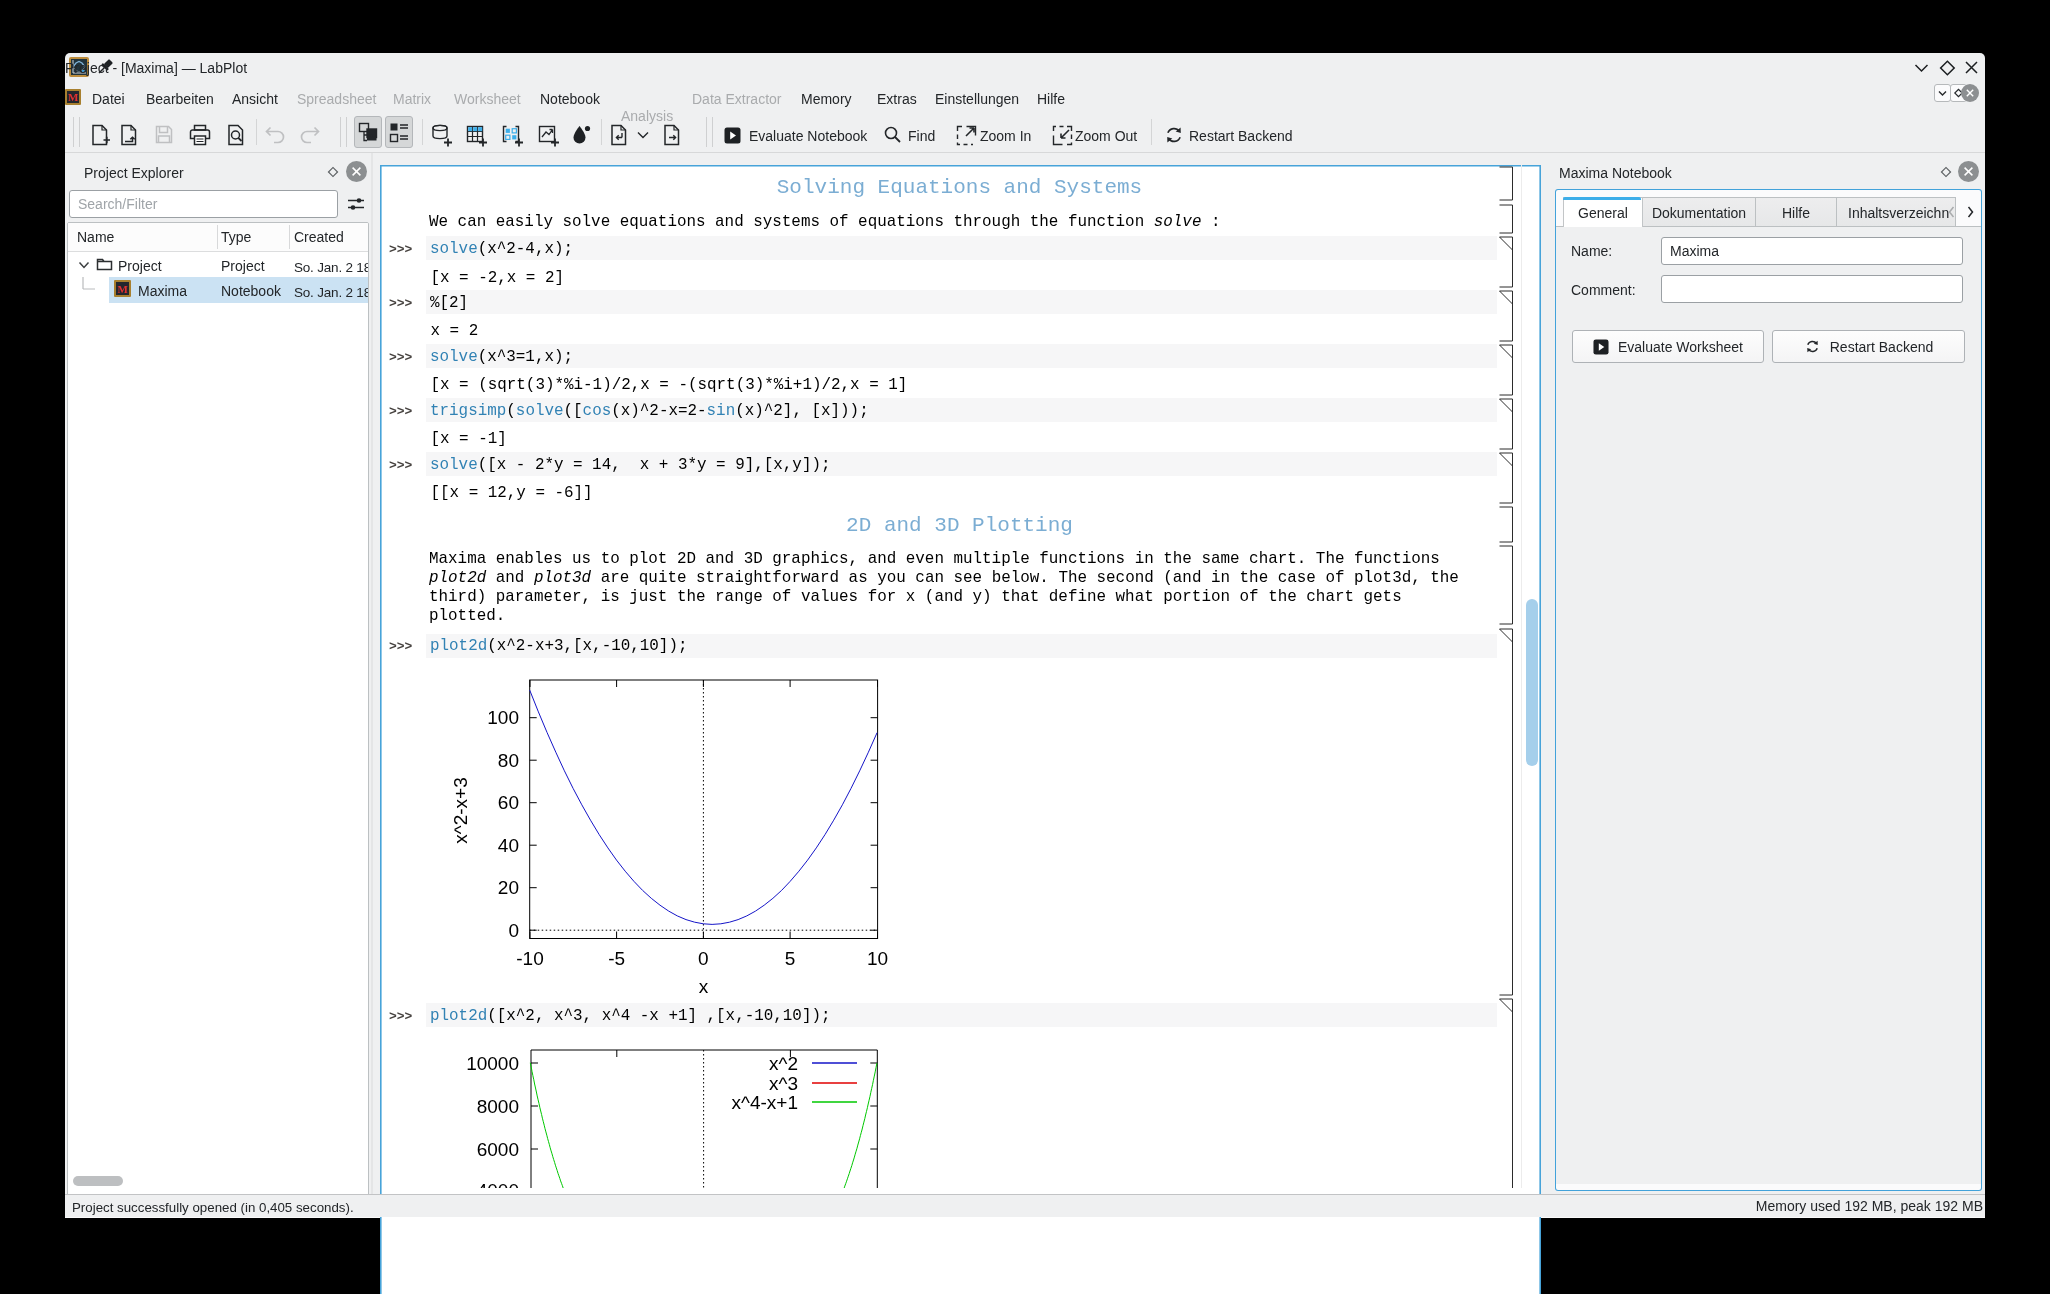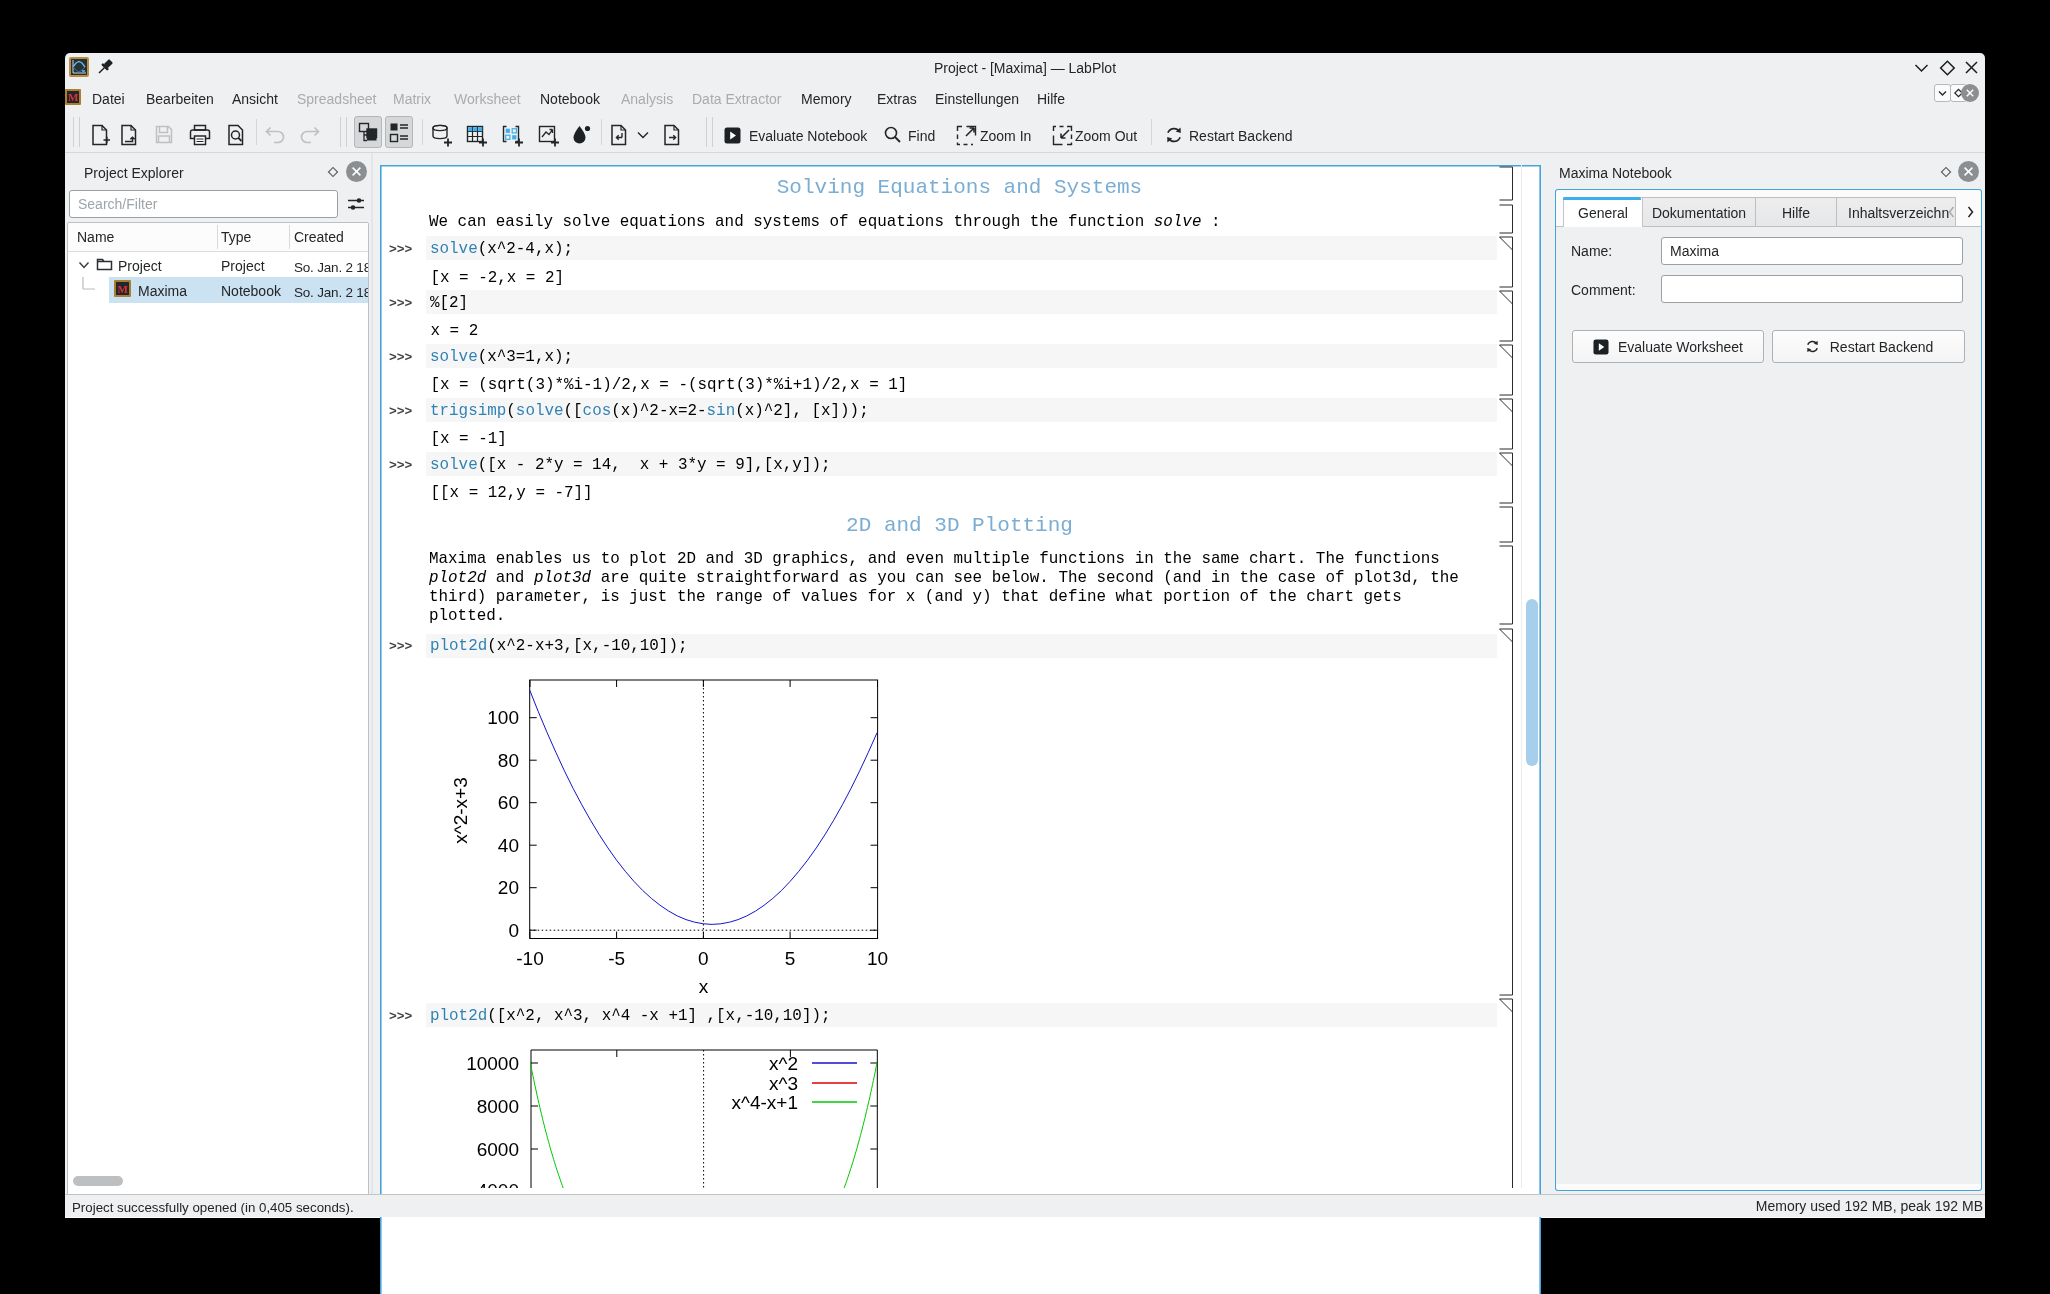--- a/index.html
+++ b/index.html
@@ -40,38 +40,38 @@
       <rect x="11" y="11" width="3" height="2" fill="#3f9cd6"></rect>
     </svg>
   </div>
   <svg class="abs" style="left:30px;top:4px;" width="20" height="22" viewBox="0 0 20 22">
     <g transform="rotate(45 10 10)">
       <rect x="7.2" y="1.5" width="5.6" height="7.5" rx="1" fill="#1e2124"></rect>
       <rect x="5.6" y="8.6" width="8.8" height="2.6" rx="1.2" fill="#1e2124"></rect>
       <rect x="9.3" y="11" width="1.5" height="7.5" fill="#1e2124"></rect>
     </g>
   </svg>
-  <div class="abs t14" style="left:0;top:8px;width:1920px;text-align:center;">Project - [Maxima] — LabPlot</div>
+  <div class="abs t14" style="left:0;top:8px;width:1920px;text-align:left;">Project - [Maxima] — LabPlot</div>
   <svg class="abs" style="left:1849px;top:6px;" width="70" height="18" viewBox="0 0 70 18">
     <path d="M1.5 6 L7.5 12 L13.5 6" stroke="#1b1e20" stroke-width="1.5" fill="none"></path>
     <rect x="28.6" y="4.2" width="9.6" height="9.6" transform="rotate(45 33.4 9)" stroke="#1b1e20" stroke-width="1.5" fill="none"></rect>
     <path d="M52 3 L63 14 M63 3 L52 14" stroke="#1b1e20" stroke-width="1.5" fill="none"></path>
   </svg>
 
   <div class="abs" style="left:0;top:36px;width:16px;height:16px;background:#23262e;border:2px solid #a8802f;border-radius:1px;box-sizing:border-box;">
     <div class="abs" style="left:1px;top:0px;font-size:11px;font-weight:bold;color:#e03131;font-family:'Liberation Serif',serif;">M</div>
   </div>
   <div class="abs t14" style="left:27px;top:39px;">Datei</div>
   <div class="abs t14" style="left:81px;top:39px;">Bearbeiten</div>
   <div class="abs t14" style="left:167px;top:39px;">Ansicht</div>
   <div class="abs t14 dis" style="left:232px;top:39px;">Spreadsheet</div>
   <div class="abs t14 dis" style="left:328px;top:39px;">Matrix</div>
   <div class="abs t14 dis" style="left:389px;top:39px;">Worksheet</div>
   <div class="abs t14" style="left:475px;top:39px;">Notebook</div>
-  <div class="abs t14 dis" style="left:556px;top:39px;">Analysis</div>
+  <div class="abs t14 dis" style="left:556px;top:56px;">Analysis</div>
   <div class="abs t14 dis" style="left:627px;top:39px;">Data Extractor</div>
   <div class="abs t14" style="left:736px;top:39px;">Memory</div>
   <div class="abs t14" style="left:812px;top:39px;">Extras</div>
   <div class="abs t14" style="left:870px;top:39px;">Einstellungen</div>
   <div class="abs t14" style="left:972px;top:39px;">Hilfe</div>
   <div class="abs" style="left:1869px;top:31px;width:15px;height:16px;border:1px solid #b6b9bb;border-radius:3px;background:#fbfbfc;">
     <svg width="15" height="16" viewBox="0 0 15 16">
         <path d="M4 6.5 L7.5 10 L11 6.5" stroke="#26292c" stroke-width="1.4" fill="none"></path>
       </svg>
   </div>
@@ -285,21 +285,21 @@
     <div class="prompt" style="top:185px;">&gt;&gt;&gt;</div>
     <div class="code" style="top:183px;"><span class="kw">solve</span>(x^3=1,x);</div>
     <div class="res" style="top:211px;">[x = (sqrt(3)*%i-1)/2,x = -(sqrt(3)*%i+1)/2,x = 1]</div>
     <div class="cellbg" style="top:233px;height:24px;left:46px;"></div>
     <div class="prompt" style="top:239px;">&gt;&gt;&gt;</div>
     <div class="code" style="top:237px;"><span class="kw">trigsimp</span>(<span class="kw">solve</span>([<span class="kw">cos</span>(x)^2-x=2-<span class="kw">sin</span>(x)^2], [x]));</div>
     <div class="res" style="top:265px;">[x = -1]</div>
     <div class="cellbg" style="top:287px;height:24px;left:46px;"></div>
     <div class="prompt" style="top:293px;">&gt;&gt;&gt;</div>
     <div class="code" style="top:291px;"><span class="kw">solve</span>([x - 2*y = 14,  x + 3*y = 9],[x,y]);</div>
-    <div class="res" style="top:319px;">[[x = 12,y = -7]]</div>
+    <div class="res" style="top:319px;">[[x = 12,y = -6]]</div>
     <div class="h1" style="left:10px;width:1139px;top:348.5px;">2D and 3D Plotting</div>
     <div class="para" style="top:385px;">Maxima enables us to plot 2D and 3D graphics, and even multiple functions in the same chart. The functions</div>
     <div class="para" style="top:404px;"><i>plot2d</i> and <i>plot3d</i> are quite straightforward as you can see below. The second (and in the case of plot3d, the</div>
     <div class="para" style="top:423px;">third) parameter, is just the range of values for x (and y) that define what portion of the chart gets</div>
     <div class="para" style="top:442px;">plotted.</div>
     <div class="cellbg" style="top:468.5px;height:24px;left:46px;"></div>
     <div class="prompt" style="top:474px;">&gt;&gt;&gt;</div>
     <div class="code" style="top:472px;"><span class="kw">plot2d</span>(x^2-x+3,[x,-10,10]);</div>
     <div class="cellbg" style="top:838px;height:24px;left:46px;"></div>
     <div class="prompt" style="top:844px;">&gt;&gt;&gt;</div>

